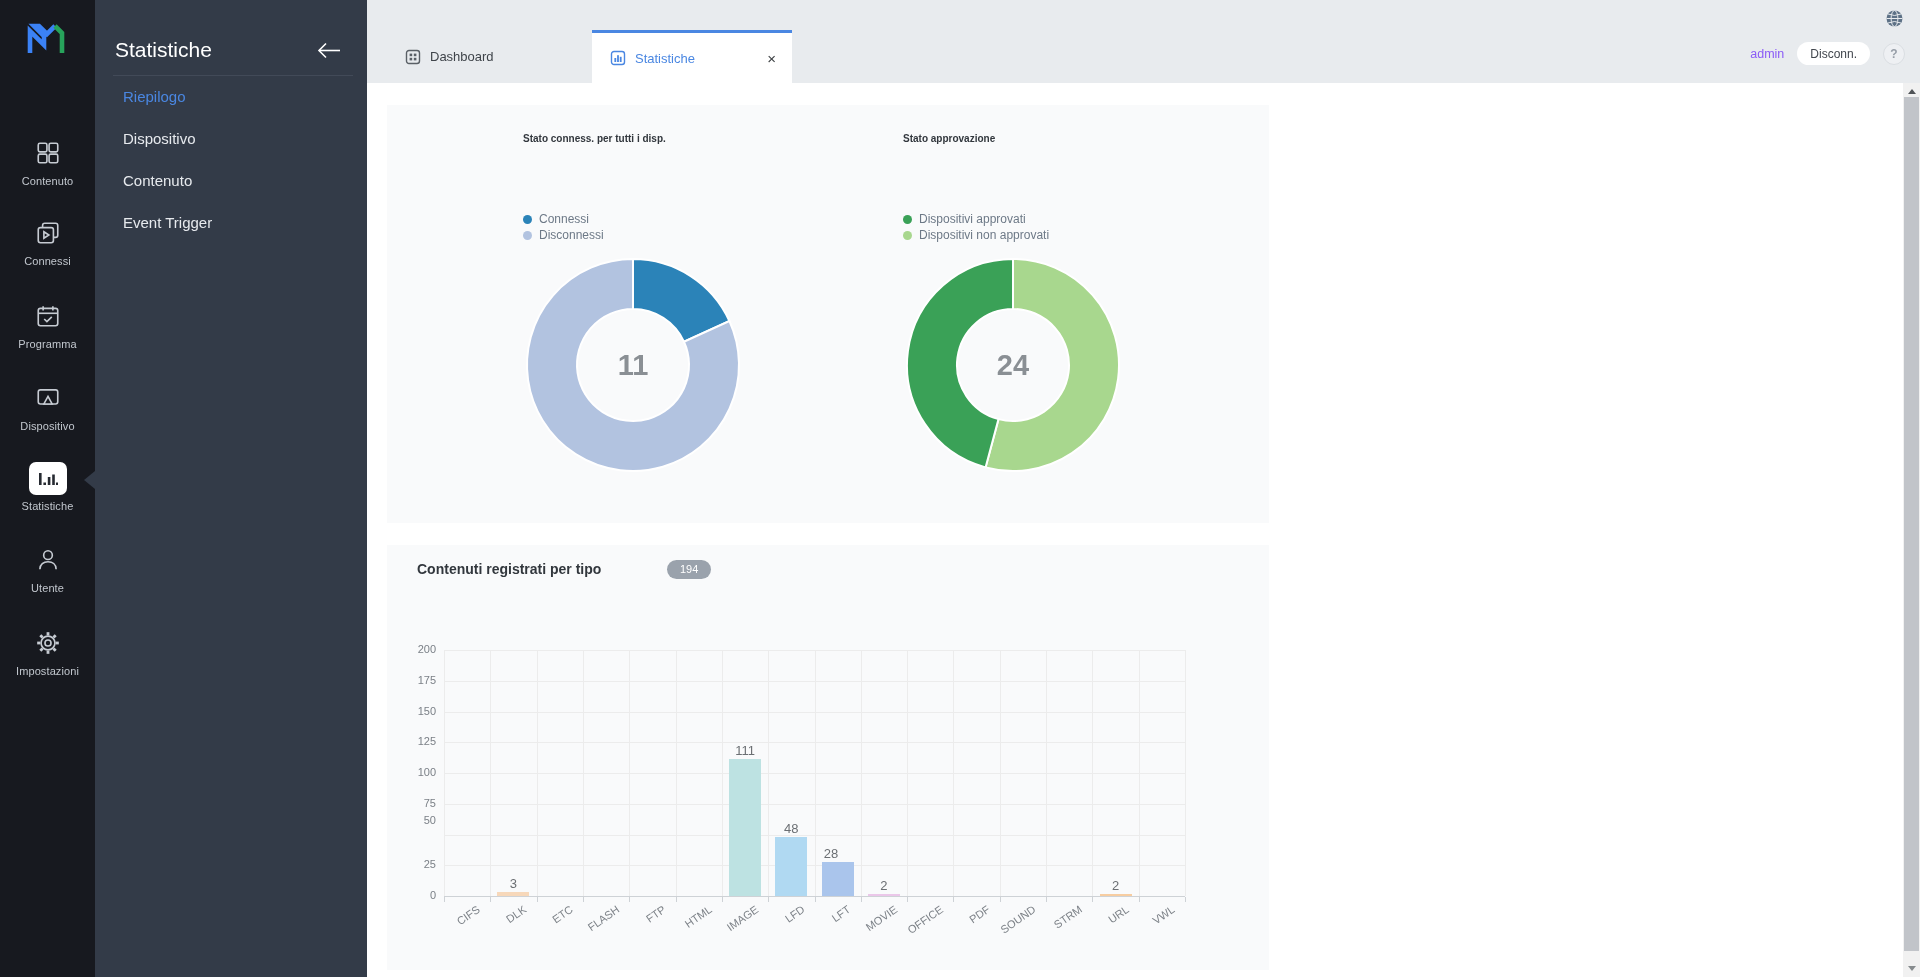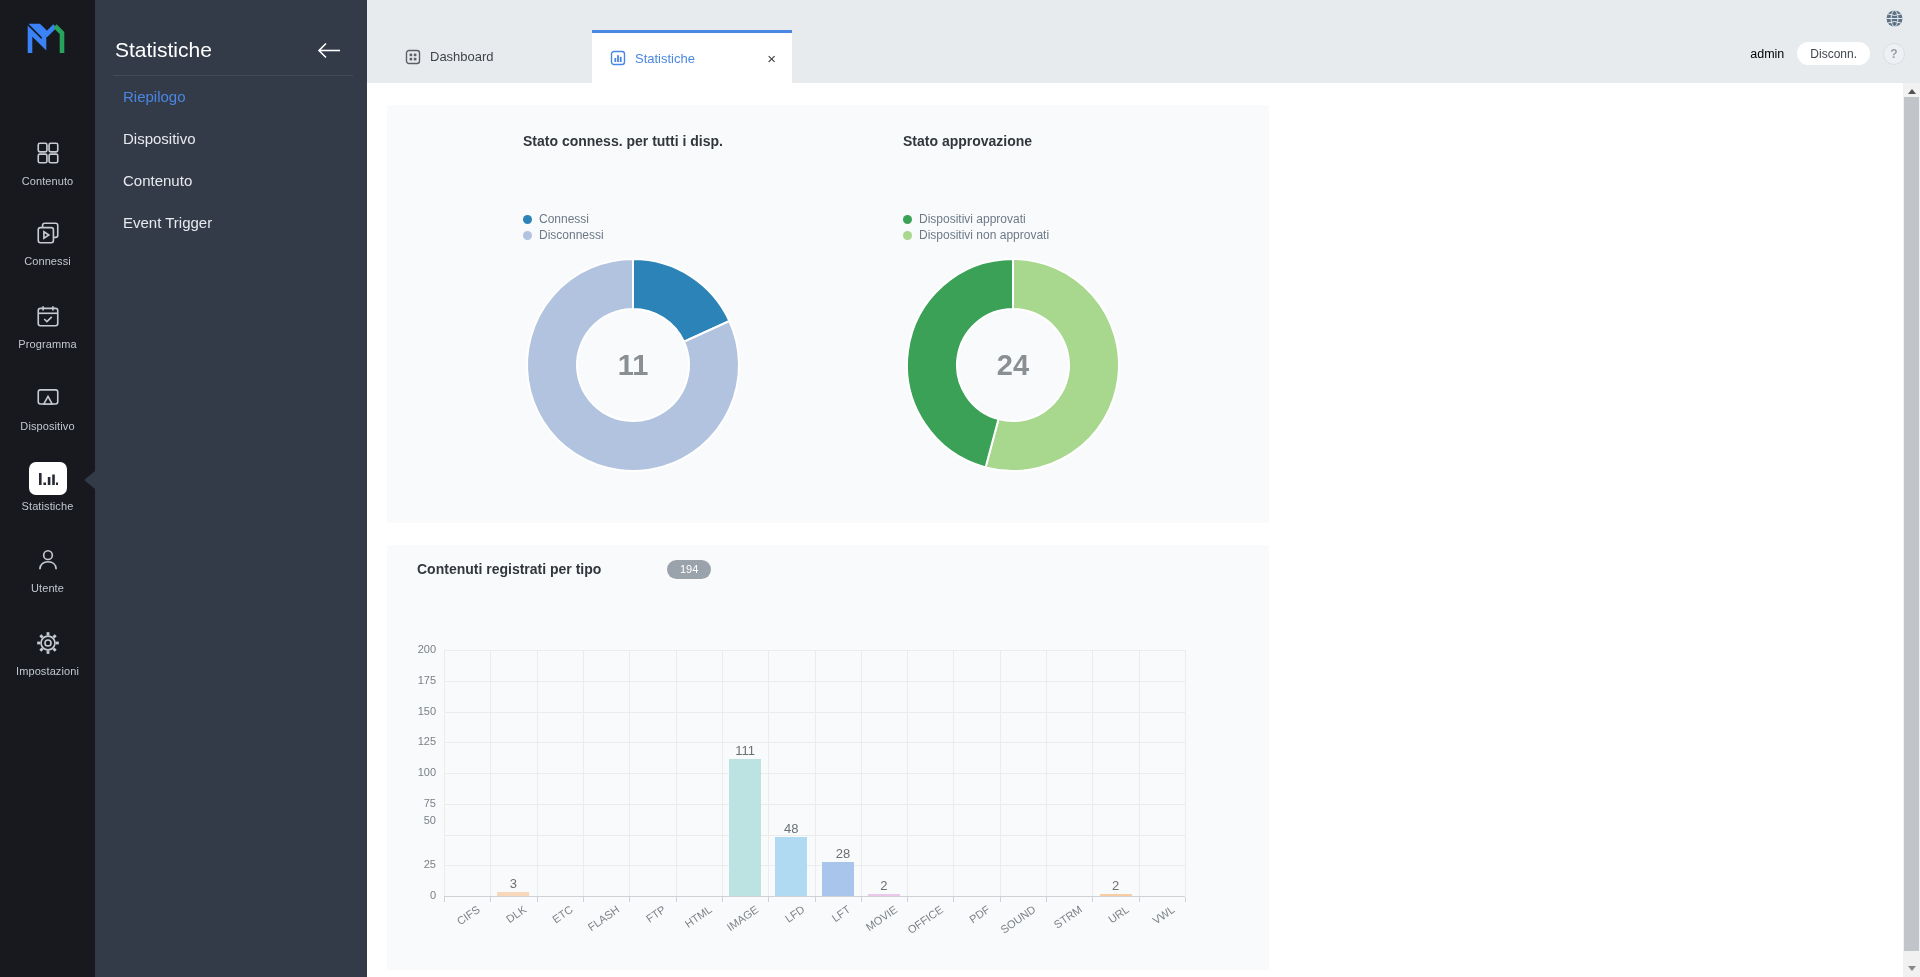--- a/index.html
+++ b/index.html
@@ -25,34 +25,34 @@
   .subpanel-item{position:absolute;left:28px;font-size:15px;color:#e7eaee;cursor:pointer;white-space:nowrap;}
   .subpanel-item.active{color:#4a87e2;}
   
   .topbar{position:absolute;left:367px;top:0;right:0;height:83px;background:#e8ebee;}
   .tab{position:absolute;bottom:0;height:53px;display:flex;align-items:center;gap:9px;font-size:13px;color:#3f444a;cursor:pointer;}
   .tab-dashboard{left:28px;padding:0 10px;}
   .tab-active{left:225px;width:200px;background:#ffffff;border-top:3px solid #4a87e2;box-sizing:border-box;
     color:#4a87e2;padding-left:18px;}
   .tab-close{position:absolute;right:16px;top:50%;transform:translateY(-50%);font-size:15px;color:#3c4043;cursor:pointer;line-height:1;}
   .user-area{position:absolute;right:15px;top:42px;display:flex;align-items:center;gap:13px;}
-  .username{font-size:12.5px;color:#000000;}
+  .username{font-size:12.5px;color:#8b5cf6;}
   .logout-btn{background:#ffffff;border-radius:12px;height:23px;display:flex;align-items:center;padding:0 13px;
     font-size:12px;color:#41464d;cursor:pointer;}
   .help-btn{width:22px;height:22px;border-radius:50%;background:#eef0f3;border:1px solid #dadee2;box-sizing:border-box;
     display:flex;align-items:center;justify-content:center;font-size:12px;font-weight:bold;color:#979ea8;cursor:pointer;}
   .globe{position:absolute;right:17px;top:10px;cursor:pointer;line-height:0;}
   
   .content{position:absolute;left:367px;top:83px;right:17px;bottom:0;background:#ffffff;}
   .card{position:absolute;left:20px;width:882px;background:#f9fafb;}
   .card1{top:22px;height:418px;}
   .card2{top:462px;height:425px;}
   .pie-block{position:absolute;top:28px;width:230px;}
   #pie0{left:136px;} #pie1{left:516px;}
-  .pie-title{margin:0;font-size:14px;font-weight:bold;color:#32373d;white-space:nowrap;}
+  .pie-title{margin:0;font-size:10px;font-weight:bold;color:#32373d;white-space:nowrap;}
   .pie-legend{position:absolute;left:0;top:78px;}
   .legend-row{display:flex;align-items:center;gap:7px;height:16px;font-size:12px;color:#6d7987;cursor:pointer;}
   .legend-dot{width:9px;height:9px;border-radius:50%;flex:0 0 9px;}
   .donut-wrap{position:absolute;left:0;top:122px;width:220px;height:220px;}
   .donut-center{position:absolute;left:0;top:0;width:220px;height:220px;display:flex;align-items:center;justify-content:center;
     font-size:29px;font-weight:bold;color:#8a8f94;pointer-events:none;}
   .bar-title{position:absolute;left:30px;top:16px;margin:0;font-size:14px;font-weight:bold;color:#32373d;}
   .badge{position:absolute;left:280px;top:15px;background:#9aa2ac;color:#ffffff;font-size:11px;border-radius:10px;
     padding:4px 13px;line-height:1;}
   #bar-plot{position:absolute;left:57px;top:105px;width:741px;height:246px;}
@@ -336,21 +336,21 @@
         <span class="xlab" style="right: 570.906px;">FLASH</span>
         <span class="xlab" style="right: 524.594px;">FTP</span>
         <span class="xlab" style="right: 478.281px;">HTML</span>
         <div class="bar" style="left: 285.031px; top: 109.47px; width: 32px; height: 136.53px; background: rgb(189, 226, 226);"></div>
         <div class="vlab" style="left: 279.031px; top: 93.47px;">111</div>
         <span class="xlab" style="right: 431.969px;">IMAGE</span>
         <div class="bar" style="left: 331.344px; top: 186.96px; width: 32px; height: 59.04px; background: rgb(176, 217, 242);"></div>
         <div class="vlab" style="left: 325.344px; top: 170.96px;">48</div>
         <span class="xlab" style="right: 385.656px;">LFD</span>
         <div class="bar" style="left: 377.656px; top: 211.56px; width: 32px; height: 34.44px; background: rgb(170, 197, 236);"></div>
-        <div class="vlab" style="left: 377px; top: 195.56px;">28</div>
+        <div class="vlab" style="left: 365px; top: 195.56px;">28</div>
         <span class="xlab" style="right: 339.344px;">LFT</span>
         <div class="bar" style="left: 423.969px; top: 243.54px; width: 32px; height: 2.46px; background: rgb(235, 199, 233);"></div>
         <div class="vlab" style="left: 417.969px; top: 227.54px;">2</div>
         <span class="xlab" style="right: 293.031px;">MOVIE</span>
         <span class="xlab" style="right: 246.719px;">OFFICE</span>
         <span class="xlab" style="right: 200.406px;">PDF</span>
         <span class="xlab" style="right: 154.094px;">SOUND</span>
         <span class="xlab" style="right: 107.781px;">STRM</span>
         <div class="bar" style="left: 655.531px; top: 243.54px; width: 32px; height: 2.46px; background: rgb(247, 205, 161);"></div>
         <div class="vlab" style="left: 649.531px; top: 227.54px;">2</div>

